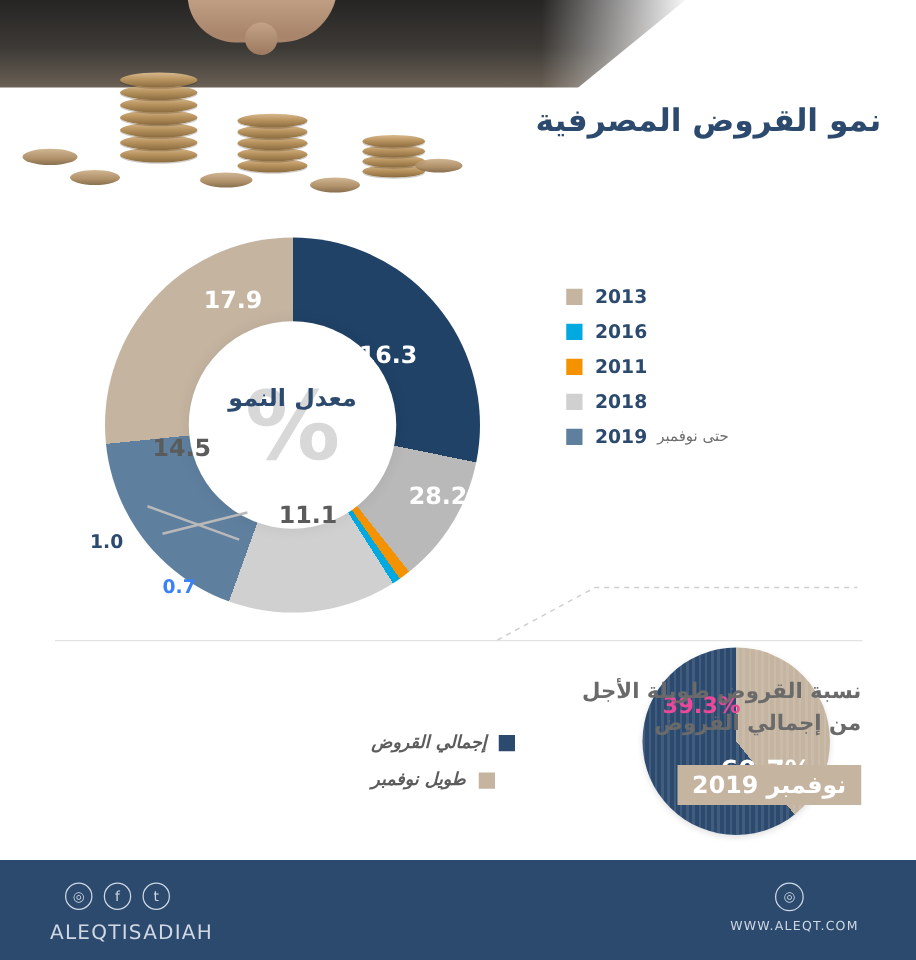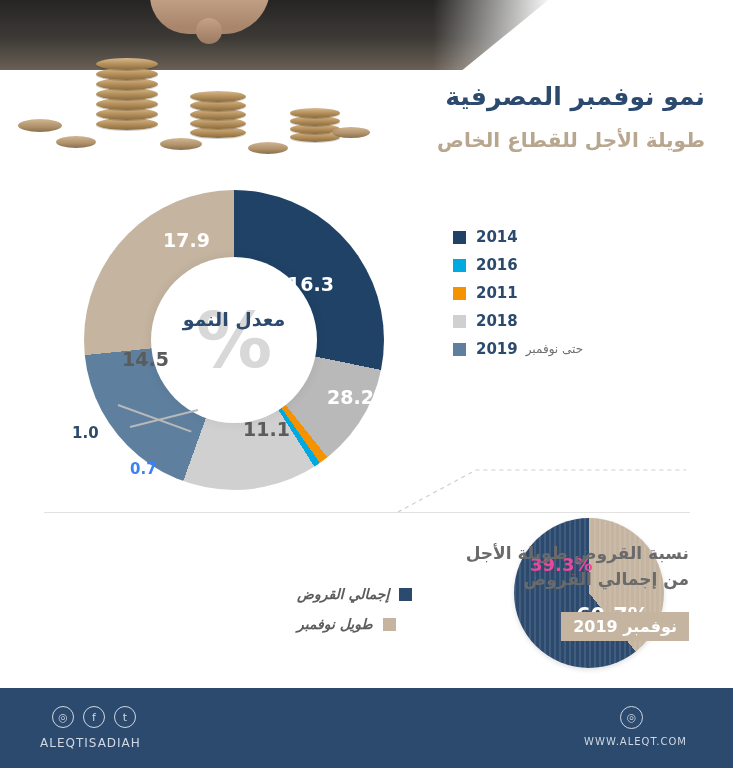--- a/index.html
+++ b/index.html
@@ -96,35 +96,35 @@
   .pie-stripes{position:absolute;left:22px;top:6px;width:150px;height:150px;border-radius:50%;
     background:repeating-linear-gradient(90deg, rgba(255,255,255,.10) 0 2px, rgba(255,255,255,0) 2px 5px);}
   .pie-lab{position:absolute;font-weight:bold;}
   .pie-lab.white{color:#fff;font-size:21px;}
   .pie-lab.dark{color:#ffffff;font-size:18px;}
 
   
   .btext{position:absolute;right:44px;top:540px;width:240px;text-align:right;
     color:#6a6a6a;font-size:17px;font-weight:bold;line-height:1.55;}
   .bbadge{position:absolute;right:44px;top:612px;background:#c4b4a0;color:#ffffff;
-    font-size:16px;font-weight:bold;padding:5px 12px;margin-left:21px;}
+    font-size:19px;font-weight:bold;padding:5px 12px;margin-left:21px;}
 
   .blegend{position:absolute;right:296px;top:584px;width:140px;font-style:italic;}
   .blegend-row{display:flex;align-items:center;justify-content:flex-end;direction:rtl;
     height:20px;margin-bottom:10px;}
   .blegend-sw{width:13px;height:13px;margin-left:10px;flex:0 0 auto;}
   .blegend-label{color:#5c5c5c;font-size:14px;font-weight:bold;}
 
   
   .footer{position:absolute;left:0;top:688px;width:733px;height:80px;background:#2c4a6e;}
   .social{position:absolute;left:52px;top:706px;display:flex;gap:9px;direction:ltr;}
   .soc{width:20px;height:20px;border-radius:5px;border:1.6px solid #cfd8e3;color:#cfd8e3;
     font-size:11px;display:flex;align-items:center;justify-content:center;}
   .soc.round{border-radius:50%;}
-  .social-handle{position:absolute;left:40px;top:736px;color:#cfd8e3;font-size:12px;letter-spacing:1px;}
+  .social-handle{position:absolute;left:40px;top:736px;color:#cfd8e3;font-size:16px;letter-spacing:1px;}
   .brand{position:absolute;left:0;right:0;top:708px;text-align:center;color:#ffffff;
     font-size:25px;font-weight:bold;}
   .site{position:absolute;right:46px;top:736px;color:#cfd8e3;font-size:10px;letter-spacing:1px;}
   .site-icon{position:absolute;right:90px;top:706px;width:21px;height:21px;border-radius:50%;
     border:1.6px solid #cfd8e3;color:#cfd8e3;font-size:11px;display:flex;align-items:center;justify-content:center;}
 </style>
 </head>
 <body>
 
 <div class="page">
@@ -160,45 +160,44 @@
     <div class="scatter-coin" style="left:18px;bottom:46px;width:44px;height:13px;"></div>
     <div class="scatter-coin" style="left:56px;bottom:30px;width:40px;height:12px;"></div>
     <div class="scatter-coin" style="left:160px;bottom:28px;width:42px;height:12px;"></div>
     <div class="scatter-coin" style="left:248px;bottom:24px;width:40px;height:12px;"></div>
     <div class="scatter-coin" style="left:332px;bottom:40px;width:38px;height:11px;"></div>
 
     <div class="hero-wedge"></div>
     <div class="hero-fade" style="right:0;top:0;width:300px;background:linear-gradient(270deg,#ffffff 60%,rgba(255,255,255,0) 100%);"></div>
   </div>
 
-  <div class="title-main">نمو نوفمبر المصرفية</div>
-  <div class="title-sub">طويلة الأجل للقطاع الخاص</div>
+  <div class="title-main">نمو القروض المصرفية</div>
 
   <div class="donut-wrap">
     <div class="donut"></div>
     <div class="donut-hole"></div>
     <div class="donut-pct">%</div>
     <div class="donut-label">معدل النمو</div>
   </div>
 
   <div class="dlab" style="left:287px;top:228px;margin-top:45px;">16.3</div>
   <div class="dlab" style="left:327px;top:386px;">28.2</div>
-  <div class="dlab grey" style="left:223px;top:418px;margin-left:20px;">11.1</div>
+  <div class="dlab grey" style="left:223px;top:401px;">11.1</div>
   <div class="dlab grey" style="left:122px;top:348px;">14.5</div>
   <div class="dlab" style="left:163px;top:229px;">17.9</div>
 
   <div class="lead-line lead-1"></div>
   <div class="lead-line lead-2"></div>
   <div class="callout-1">1.0</div>
   <div class="callout-2">0.7</div>
 
   <div class="legend">
     <div class="legend-row">
-      <span class="legend-sw" style="background:#1f4266"></span>
-      <span class="legend-label">2014</span>
+      <span class="legend-sw" style="background:#c4b4a0"></span>
+      <span class="legend-label">2013</span>
     </div>
     <div class="legend-row">
       <span class="legend-sw" style="background:#00a9e0"></span>
       <span class="legend-label">2016</span>
     </div>
     <div class="legend-row">
       <span class="legend-sw" style="background:#f59200"></span>
       <span class="legend-label">2011</span>
     </div>
     <div class="legend-row">

